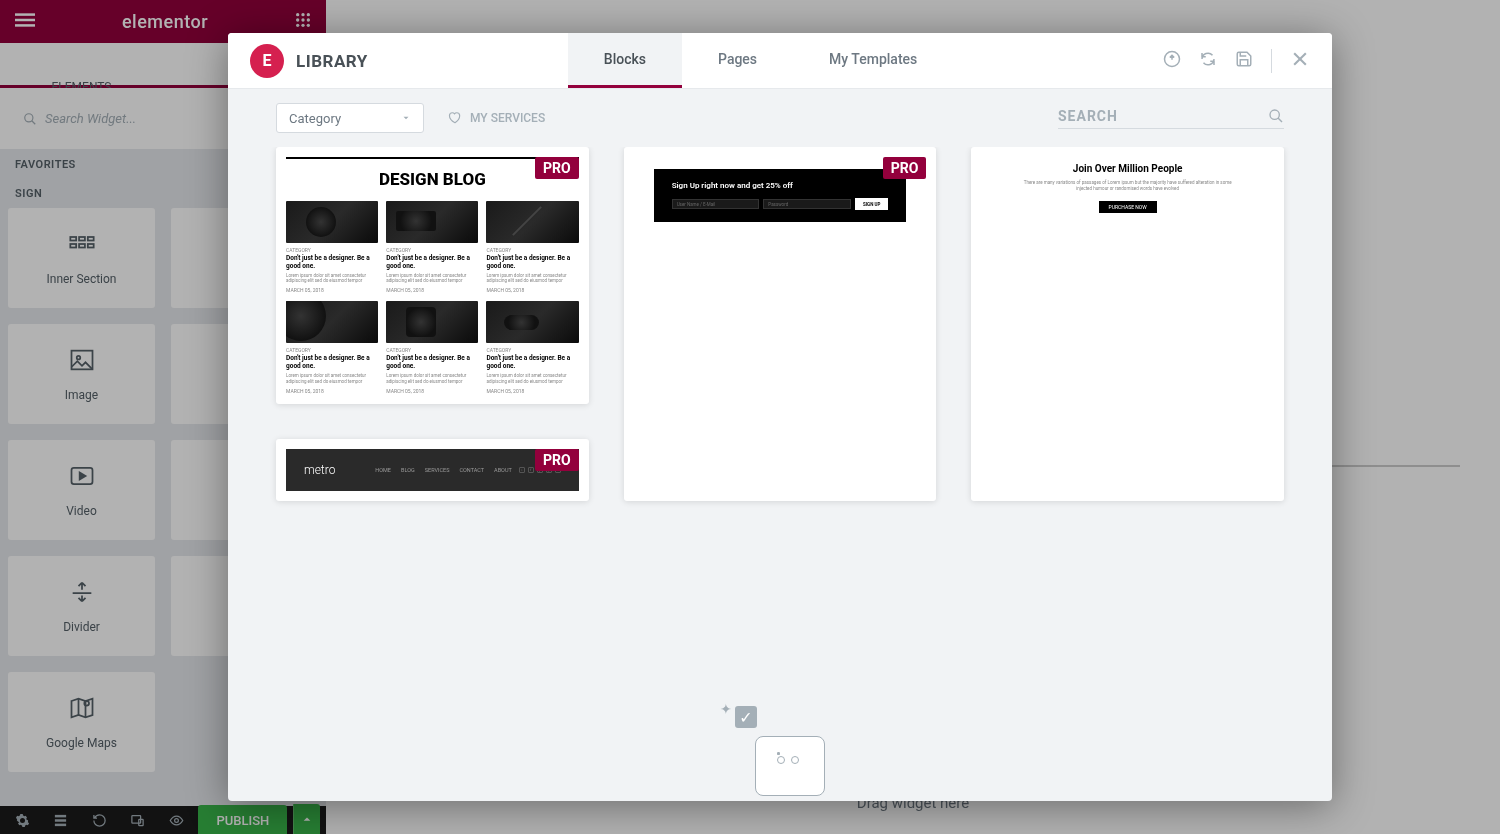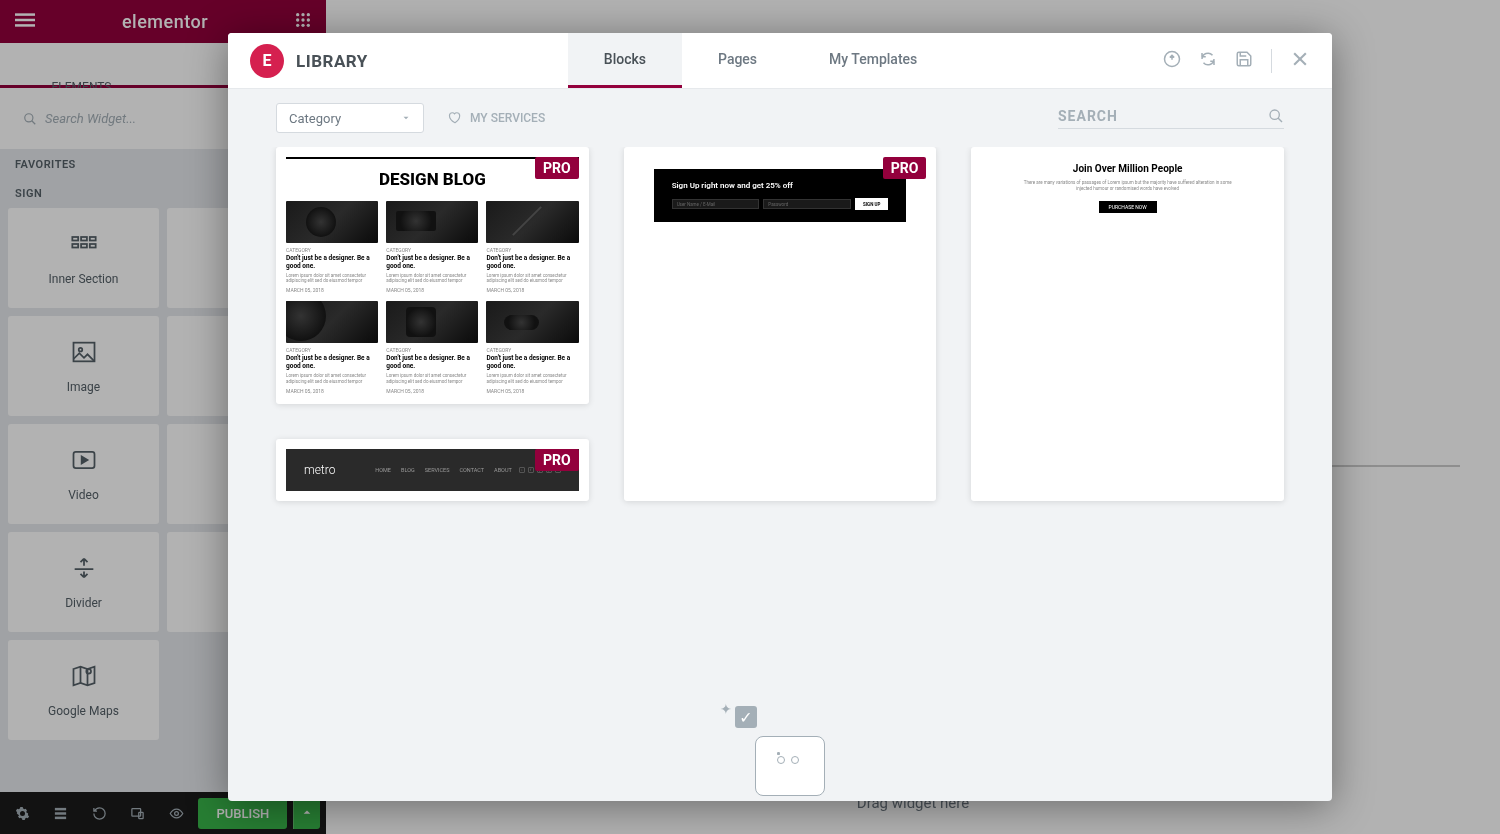--- a/index.html
+++ b/index.html
@@ -21,27 +21,27 @@
     .panel-tab { flex: 1; display: flex; align-items: center; justify-content: center; font-size: 12px; color: #6d7882; font-weight: 400; margin-top: 44px; }
     .panel-tab.active { color: #556068; }
     
     .search-widget { padding: 15px; background: #fff; margin-bottom: 1px; }
     .search-input-wrap { display: flex; align-items: center; gap: 8px; padding: 8px; }
     .search-input-wrap svg { width: 14px; height: 14px; color: #a4afb7; }
     .search-placeholder { color: #a4afb7; font-size: 13px; font-style: italic; }
     
     .panel-section { padding: 8px 15px; color: #556068; font-size: 11px; font-weight: 600; letter-spacing: 0.5px; }
     
-    .widgets-grid { display: grid; grid-template-columns: repeat(2, 1fr); gap: 8px; padding: 0 8px; }
+    .widgets-grid { display: grid; grid-template-columns: repeat(2, 1fr); gap: 16px; padding: 0 8px; }
     .widget-item { background: #fff; border-radius: 3px; height: 100px; display: flex; flex-direction: column; align-items: center; justify-content: center; gap: 10px; }
     .widget-icon { color: #556068; }
     .widget-icon svg { width: 28px; height: 28px; }
     .widget-label { font-size: 12px; color: #556068; }
     
-    .panel-footer { height: 42px; background: #1a1a1a; margin-top: auto; display: flex; align-items: center; padding: 0 6px; gap: 6px; }
+    .panel-footer { height: 28px; background: #1a1a1a; margin-top: auto; display: flex; align-items: center; padding: 0 6px; gap: 6px; }
     .footer-icon { width: 34px; height: 34px; display: flex; align-items: center; justify-content: center; color: #a4afb7; cursor: pointer; }
     .footer-icon svg { width: 15px; height: 15px; }
     .publish-btn { background: #39b54a; color: #fff; font-size: 13px; font-weight: 500; padding: 8px 18px; border-radius: 3px; margin-left: auto; cursor: pointer; }
     .publish-dropdown { background: #39b54a; width: 28px; height: 32px; display: flex; align-items: center; justify-content: center; border-left: 1px solid rgba(255,255,255,0.2); border-radius: 0 3px 3px 0; cursor: pointer; }
     .publish-dropdown svg { width: 10px; height: 10px; color: #fff; }
     
     .canvas-area { position: absolute; left: 326px; right: 0; top: 0; bottom: 0; background: #fff; }
     .canvas-line { position: absolute; left: 40px; right: 40px; top: 465px; height: 2px; background: #ccc; }
     .drag-hint { position: absolute; left: 50%; transform: translateX(-50%); bottom: 22px; color: #6d7882; font-size: 15px; }
     

